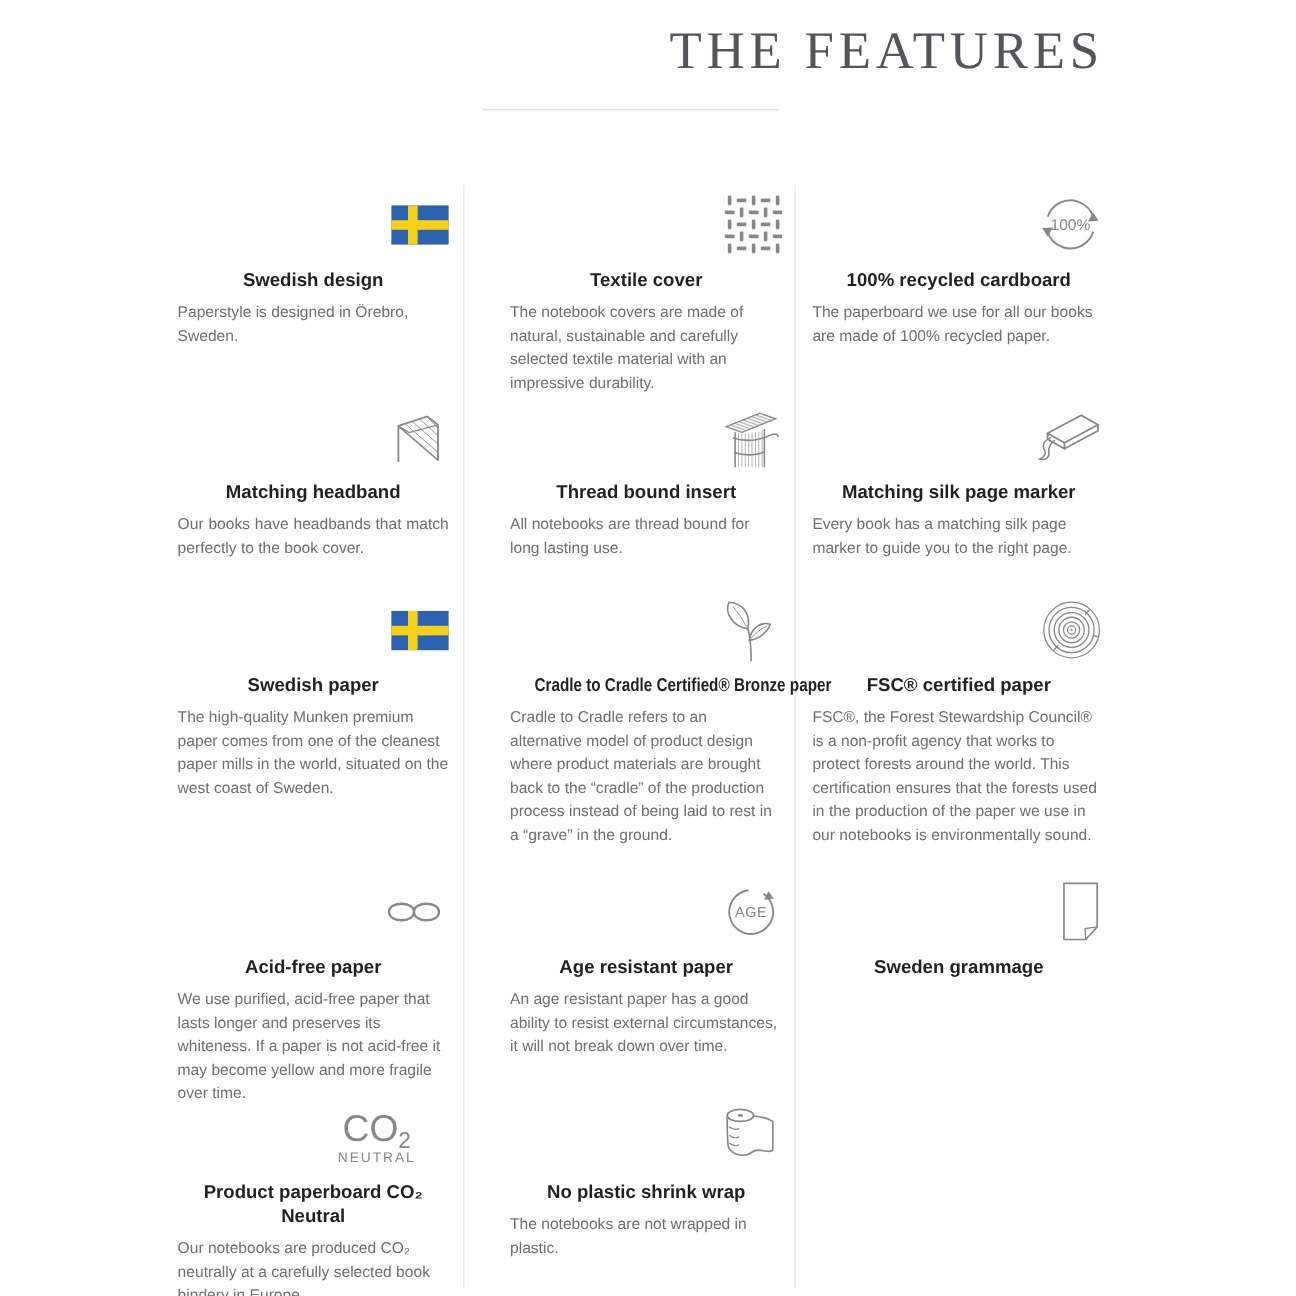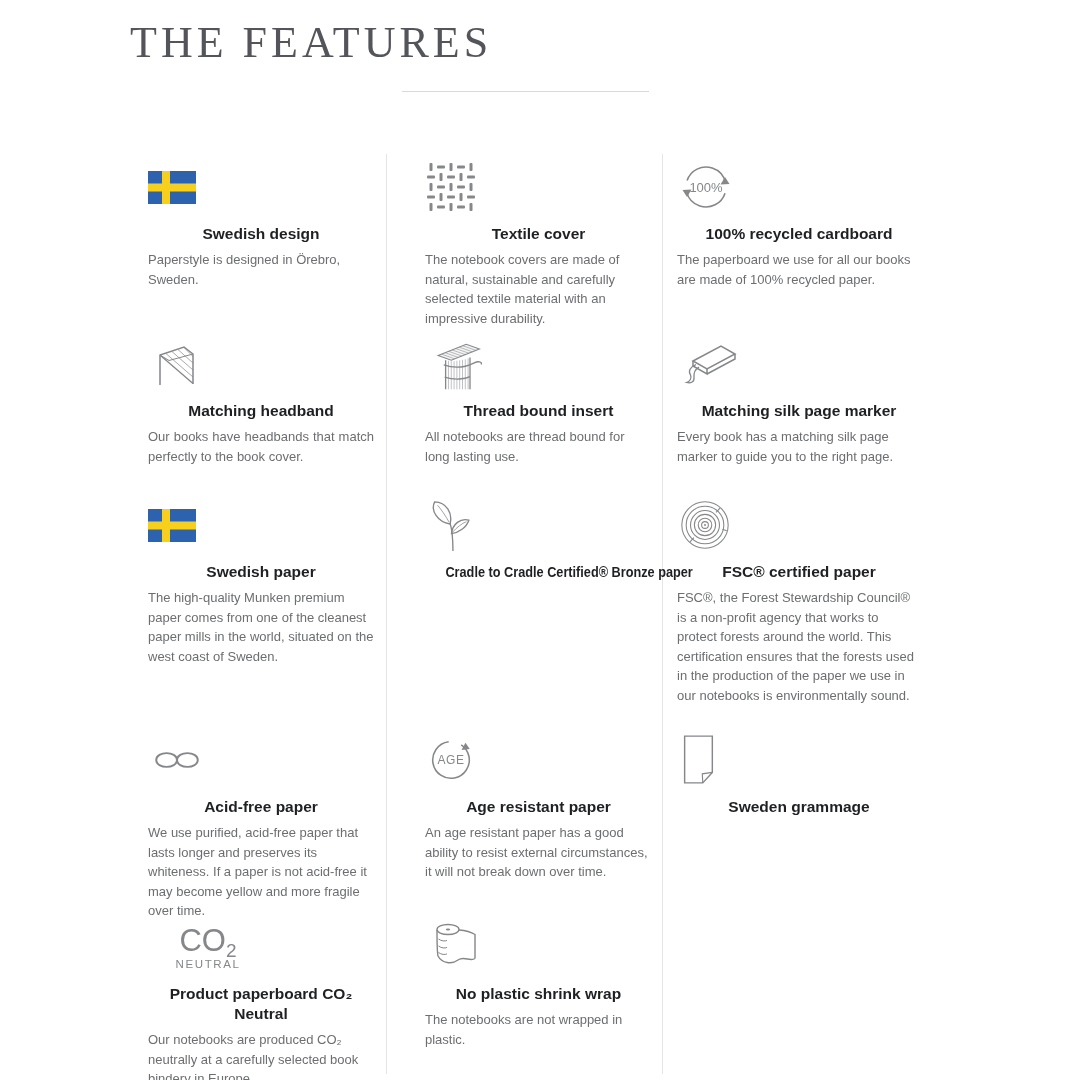--- a/index.html
+++ b/index.html
@@ -2,21 +2,21 @@
 <html style="--heading_text: #54555a; --title_text: #1f2023; --body_text: #6c6e71; --icon_gray: #85878a; --divider: #e4e5e6; --flag_blue: #2d63ae; --flag_yellow: #f7d01e;"><head>
 <meta charset="utf-8">
 <style>
   * { box-sizing: border-box; }
   html,body { margin:0; padding:0; }
   body {
     width:1080px; height:1080px; background:#ffffff; overflow:hidden;
     font-family:"Liberation Sans","DejaVu Sans",sans-serif;
     -webkit-font-smoothing:antialiased;
   }
-  .header { width:790px; margin:16px 0 0 130px; text-align:left; }
+  .header { width:790px; margin:16px 0 0 130px; text-align:right; }
   .page-title {
     margin:0; font-family:"Liberation Serif","DejaVu Serif",serif;
     font-weight:400; font-size:44px; line-height:53px; letter-spacing:4px;
     color:var(--heading_text,#54555a);
   }
   .title-divider { width:247px; height:1px; background:#d9d9da; margin:22px auto 0; }
 
   .grid {
     margin:62px 0 0 145px; width:790px;
     display:grid;
@@ -24,21 +24,21 @@
     grid-template-rows:177px 161px 235px 187px 160px;
   }
   .feature { padding:4px 12px 0 3px; }
   .feature:nth-child(3n+2) {
     border-left:1px solid var(--divider,#e4e5e6);
     border-right:1px solid var(--divider,#e4e5e6);
     padding:4px 10px 0 38px;
   }
   .feature:nth-child(3n) { padding:4px 14px 0 14px; }
 
-  .icon-area { height:58px; display:flex; align-items:center; justify-content:flex-start; }
+  .icon-area { height:58px; display:flex; align-items:center; justify-content:flex-end; }
   .f-title {
     margin:8px 0 0; font-size:15.5px; line-height:20px; font-weight:700;
     color:var(--title_text,#1f2023); text-align:center;
   }
   .f-title.condense { white-space:nowrap; transform:scaleX(.82); transform-origin:50% 50%; }
   .f-desc { margin:6px 0 0; font-size:13px; line-height:19.5px; color:var(--body_text,#6c6e71); }
   .feature:nth-child(4) .f-desc { text-align:justify; }
 
   .ico { stroke:var(--icon_gray,#85878a); fill:none; }
   .ico-fill { fill:var(--icon_gray,#85878a); stroke:none; }
@@ -232,20 +232,21 @@
     <g class="ico" stroke-width="1.4">
       <path d="M29,55 C29,45 29,36 26,26"></path>
       <path d="M26,27 C13,25 5.5,13 10,4 C22,4.5 29,15 26,27 Z"></path>
       <path d="M25,25 C21,18 17,12 13,7.5" stroke-width="0.8"></path>
       <path d="M27.5,37 C35,36 43,30.5 45.5,23 C37,20.5 28.5,27 27.5,37 Z"></path>
       <path d="M28.5,35.5 C33,30.5 38,26.5 43,24.5" stroke-width="0.8"></path>
     </g>
   </svg>
       </div>
     <h3 class="f-title condense">Cradle to Cradle Certified® Bronze paper</h3>
+    <p class="f-desc">Cradle to Cradle refers to an alternative model of product design where product materials are brought back to the “cradle” of the production process instead of being laid to rest in a “grave” in the ground.</p>
   </div>
 
   <div class="feature">
     <div class="icon-area">
         <svg width="56" height="56" viewBox="0 0 58 58">
     <g class="ico" stroke-width="1.1">
       <circle cx="29" cy="29" r="24"></circle>
             <circle cx="29" cy="29" r="19.5"></circle>
       <circle cx="29" cy="29" r="15"></circle>
             <circle cx="29" cy="29" r="11"></circle>

